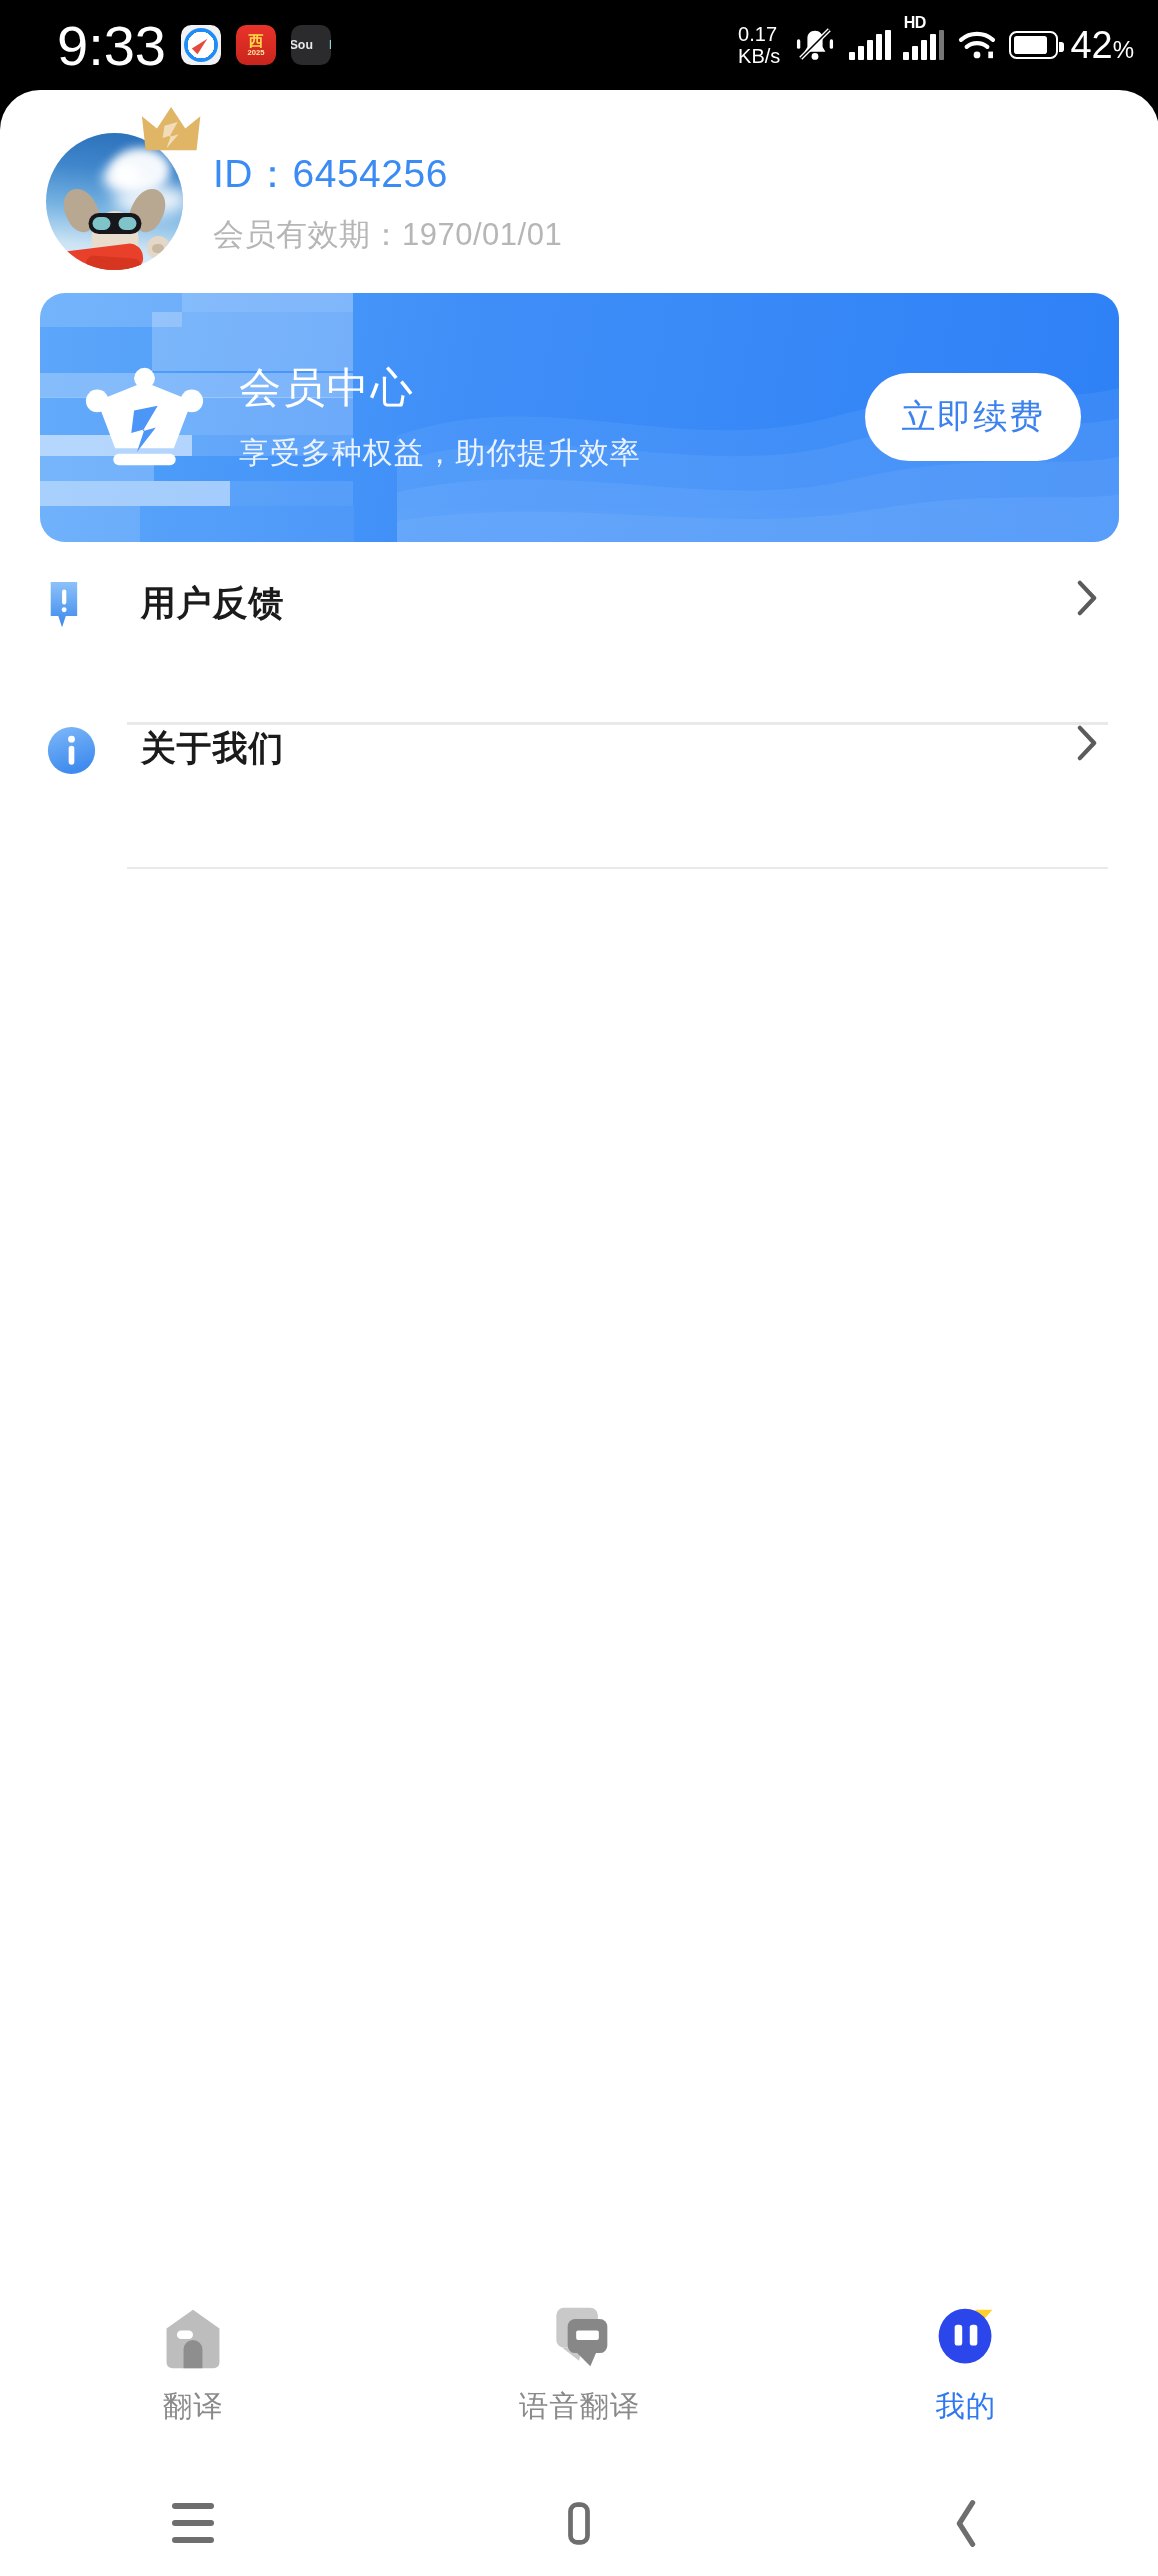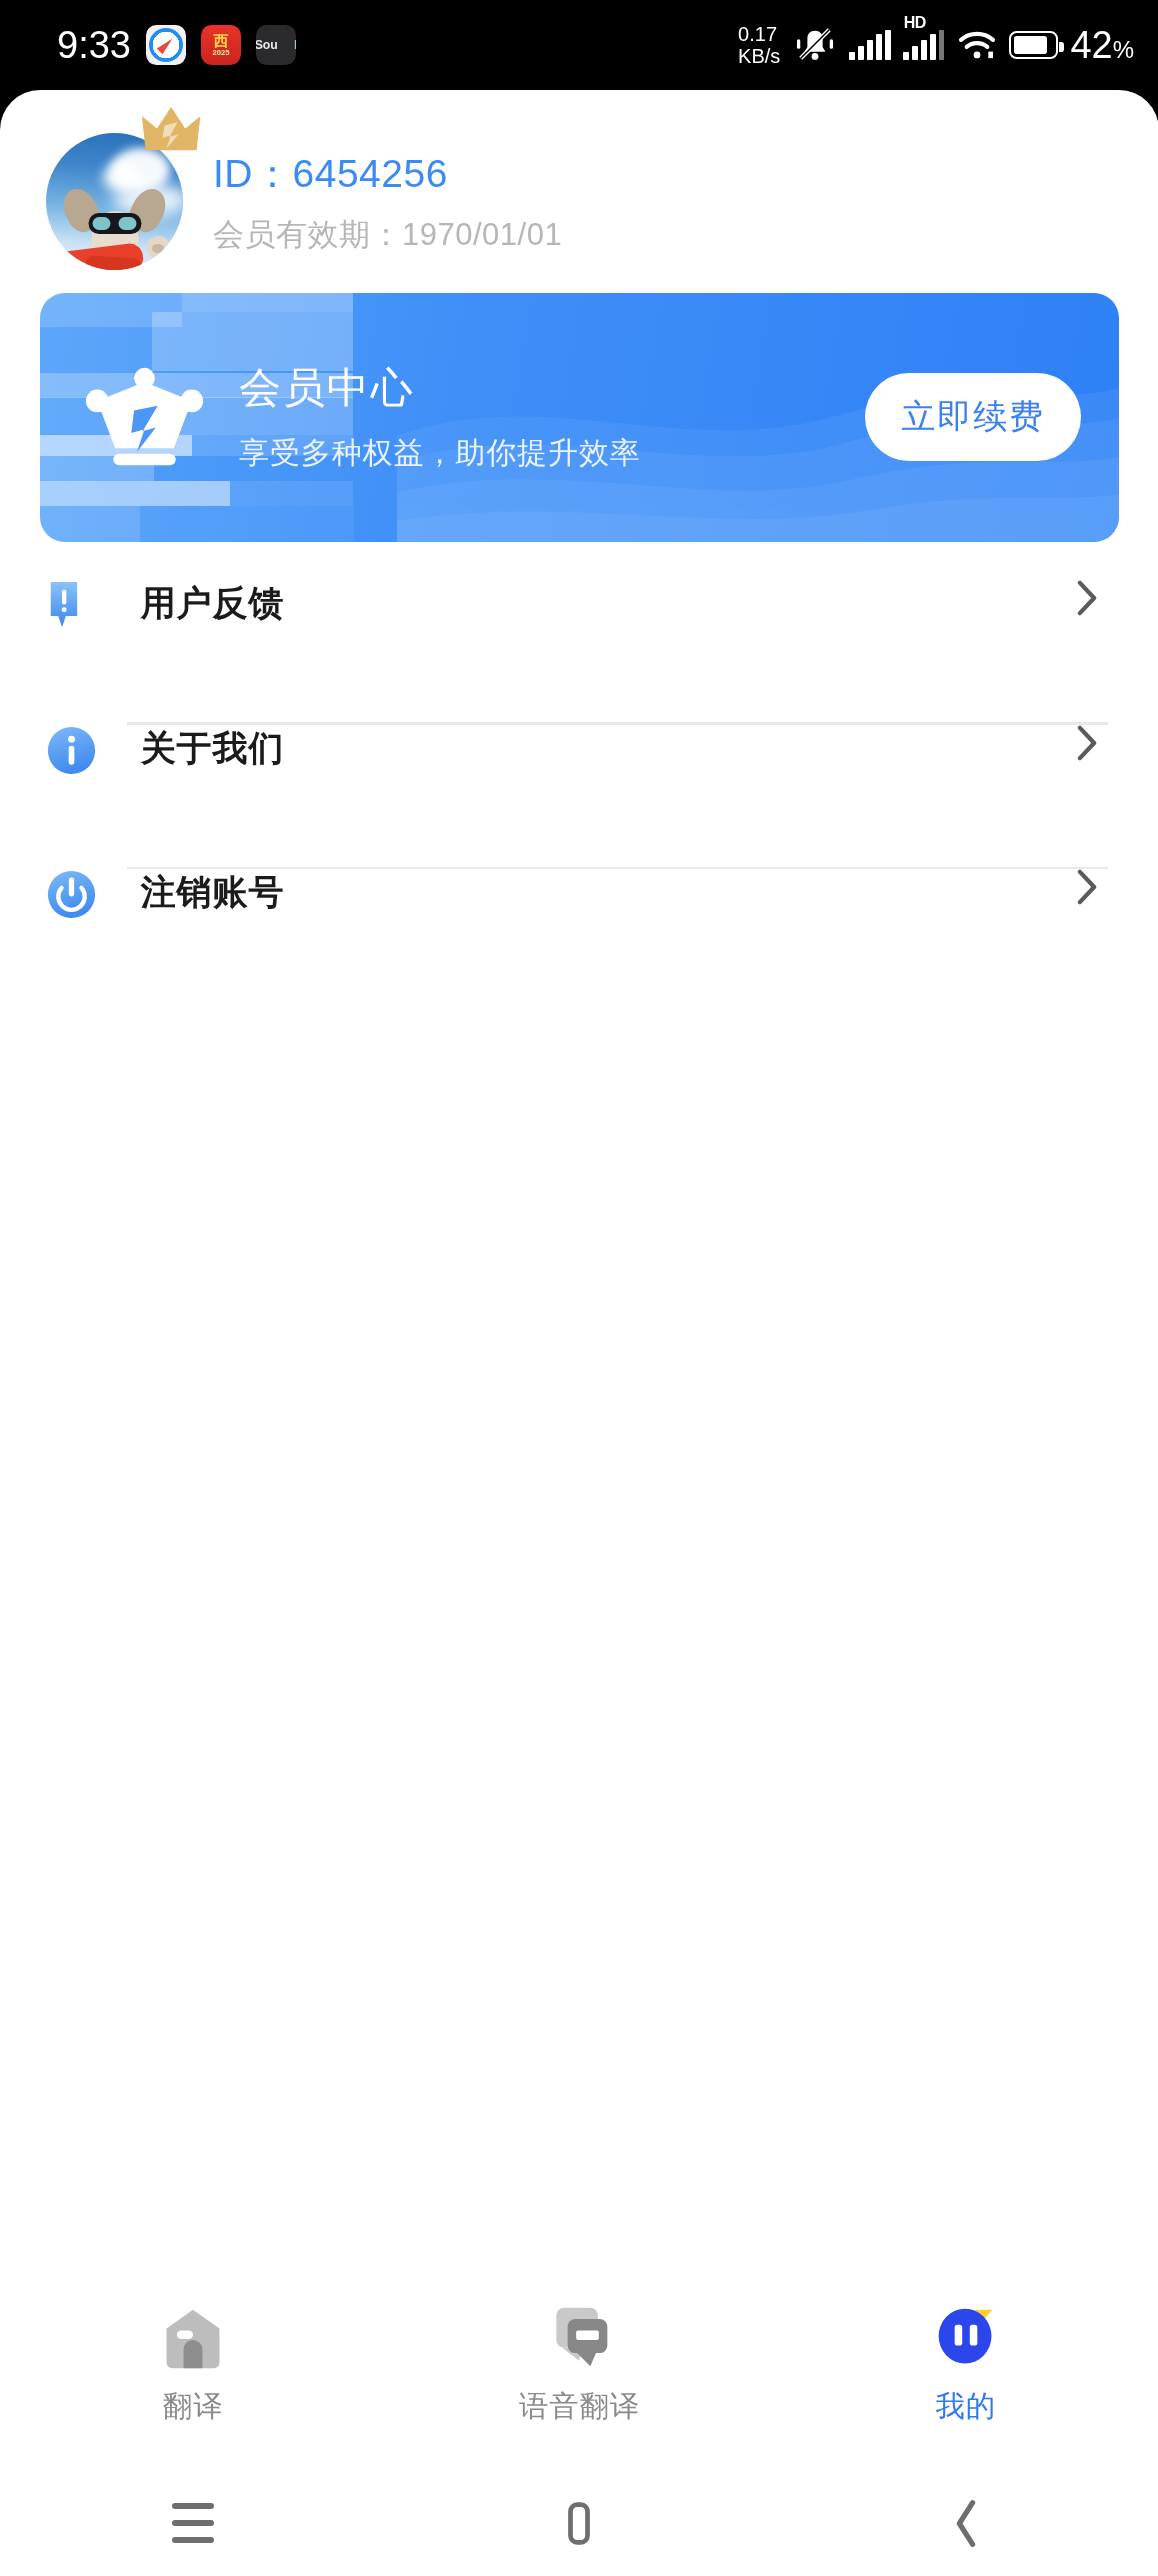--- a/index.html
+++ b/index.html
@@ -11,21 +11,21 @@
   }
 
   
   .statusbar{
     position:absolute; left:0; top:0; width:1159px; height:90px;
     background:#000; color:#fff;
     display:flex; align-items:center; justify-content:space-between;
     padding:0 25px 0 57px;
   }
   .sb-left{ display:flex; align-items:center; gap:15px; }
-  .sb-clock{ font-size:38px; letter-spacing:0px; font-weight:400; }
+  .sb-clock{ font-size:56px; letter-spacing:0px; font-weight:400; }
   .sb-app{ width:40px; height:40px; border-radius:10.4px; display:flex;
            align-items:center; justify-content:center; overflow:hidden;
            font-size:14.2px; font-weight:700; }
   .sb-app.safari{ background:#f2f2f5; position:relative; }
   .sb-app.safari::before{
     content:''; position:absolute; width:34px; height:34px; border-radius:50%;
     background:radial-gradient(circle at 50% 50%, #fff 55%, #1f8df5 56%);
   }
   .sb-app.safari::after{
     content:''; position:absolute; width:0; height:0;
@@ -337,39 +337,20 @@
           <rect x="24" y="22" width="6" height="20" rx="3" fill="#fff"></rect>
         </svg>
       </span>
       <span class="rlabel">关于我们</span>
       <svg class="chev" viewBox="0 0 22 38">
         <path d="M3 3 L18 19 L3 35" fill="none" stroke="#5b5b5b" stroke-width="4.5" stroke-linecap="round" stroke-linejoin="round"></path>
       </svg>
     </div>
     <div class="divider"></div>
 
-    <div class="row">
-      <span class="ricon">
-        <svg viewBox="0 0 54 54" width="51" height="51">
-          <defs>
-              <linearGradient id="gp" x1="0" y1="0" x2="0.3" y2="1">
-            <stop offset="0" stop-color="#7fb9f8"></stop>
-                <stop offset="1" stop-color="#3f8bef"></stop>
-          </linearGradient>
-            </defs>
-          <circle cx="27" cy="27" r="25" fill="url(#gp)"></circle>
-          <path d="M16.5 20 a14 14 0 1 0 21 0" fill="none" stroke="#fff" stroke-width="4.6" stroke-linecap="round"></path>
-          <rect x="24.2" y="9" width="5.6" height="20" rx="2.8" fill="#fff"></rect>
-        </svg>
-      </span>
-      <span class="rlabel">注销账号</span>
-      <svg class="chev" viewBox="0 0 22 38">
-        <path d="M3 3 L18 19 L3 35" fill="none" stroke="#5b5b5b" stroke-width="4.5" stroke-linecap="round" stroke-linejoin="round"></path>
-      </svg>
-    </div>
 
   </div>
 
   <div class="tabbar">
 
     <div class="tab">
       <span class="ico">
         <svg viewBox="0 0 72 72" width="68" height="68">
           <path d="M36 6 L64 26 V62 a6 6 0 0 1-6 6 H14 a6 6 0 0 1-6-6 V26 Z" fill="#bdbdbd"></path>
           <rect x="19" y="28" width="17" height="9" rx="4.5" fill="#fff"></rect>

